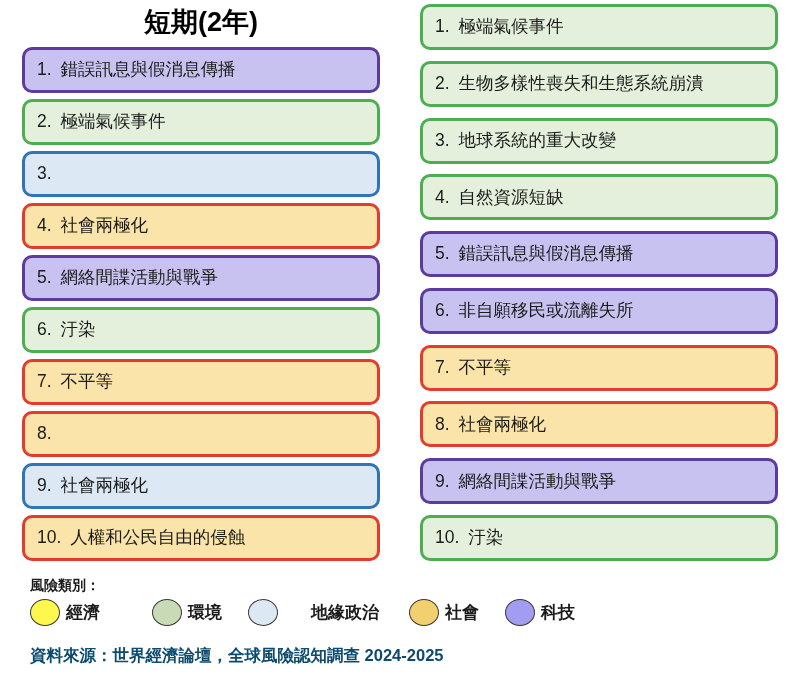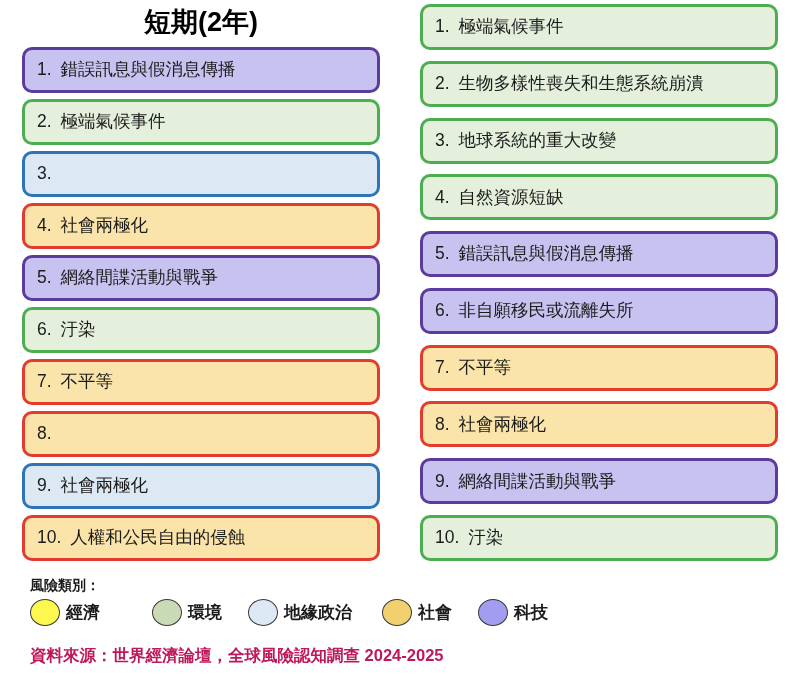--- a/index.html
+++ b/index.html
@@ -81,21 +81,21 @@
   }
   .legend-label {
     font-size: 17px;
     font-weight: 600;
   }
   .source-note {
     margin-top: 16px;
     padding-left: 8px;
     font-size: 16.5px;
     font-weight: bold;
-    color: #be185d;
+    color: #0c4a6e;
   }
 </style>
 </head>
 <body>
 
 <div class="wrap">
 
   <div class="columns">
     <section class="col" id="col-0">
       <h2 class="col-title">短期(2年)</h2>
@@ -186,21 +186,21 @@
     <div class="legend-title">風險類別：</div>
     <div class="legend-row" id="legend-row">
         <div class="legend-item">
           <span class="legend-dot" style="background: rgb(252, 248, 78);"></span>
           <span class="legend-label">經濟</span>
         </div>
         <div class="legend-item" style="margin-left: 52px;">
           <span class="legend-dot" style="background: rgb(200, 219, 182);"></span>
           <span class="legend-label">環境</span>
         </div>
-        <div class="legend-item" style="margin-left: 26px;">
+        <div class="legend-item" style="margin-left: 26px; gap: 27px;">
           <span class="legend-dot" style="background: rgb(220, 232, 243);"></span>
           <span class="legend-label">地緣政治</span>
         </div>
         <div class="legend-item" style="margin-left: 30px;">
           <span class="legend-dot" style="background: rgb(242, 208, 112);"></span>
           <span class="legend-label">社會</span>
         </div>
         <div class="legend-item" style="margin-left: 26px;">
           <span class="legend-dot" style="background: rgb(162, 157, 240);"></span>
           <span class="legend-label">科技</span>

